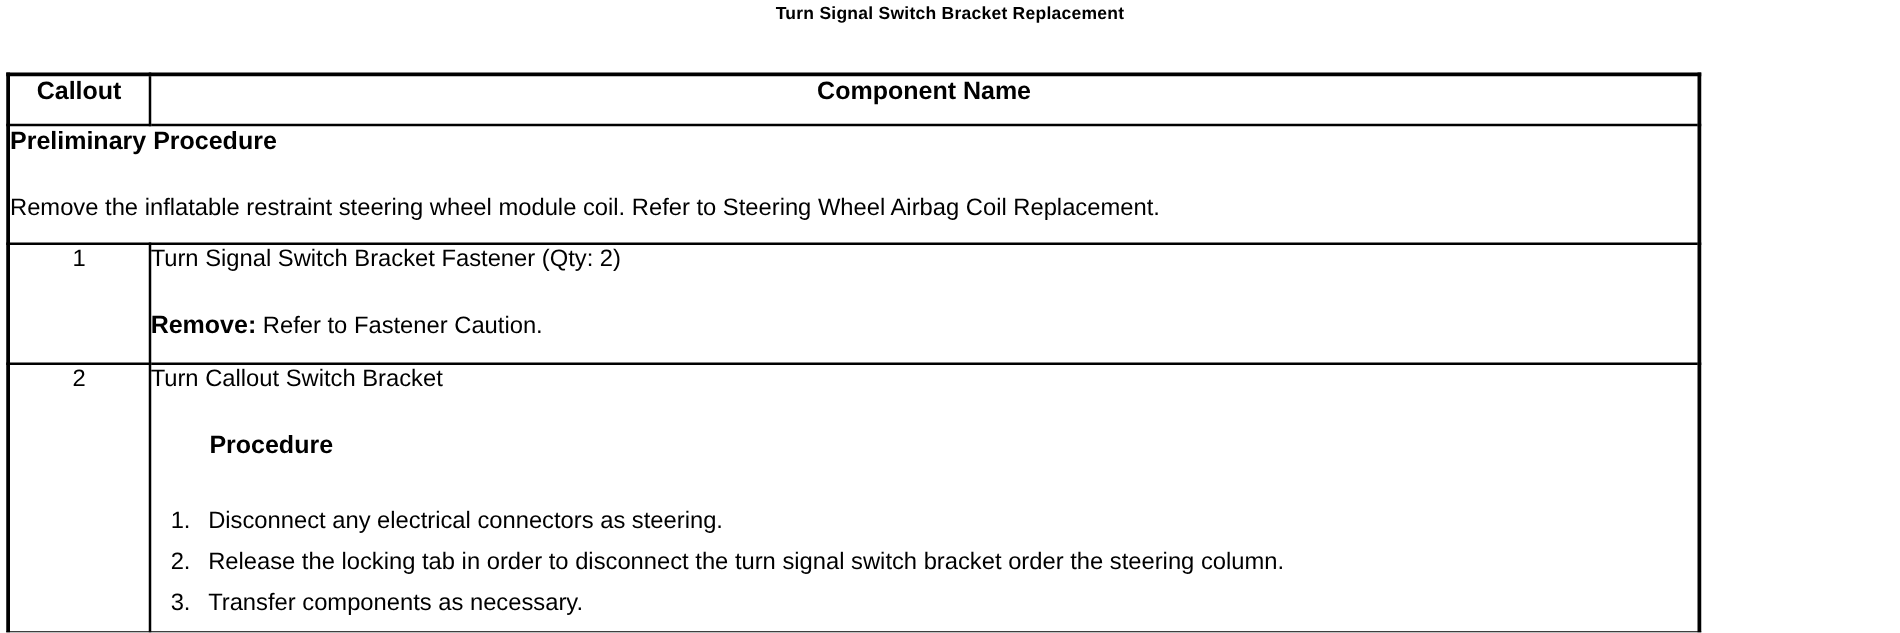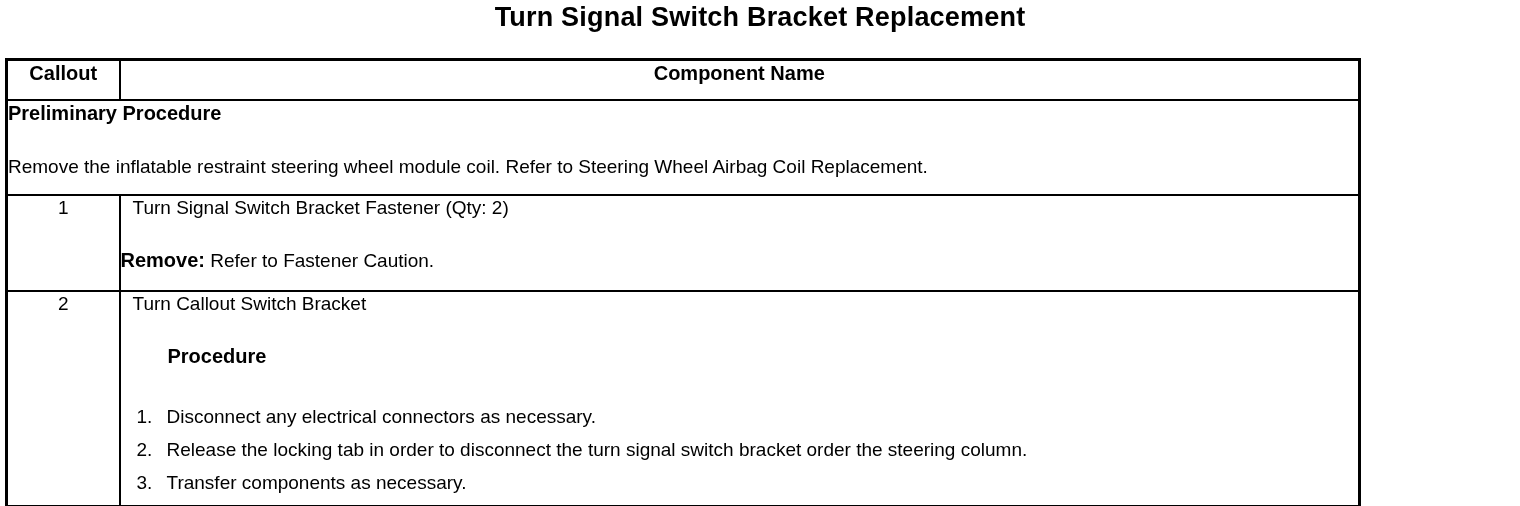--- a/index.html
+++ b/index.html
@@ -18,21 +18,21 @@
     height: 506px;
     background: #ffffff;
     overflow: hidden;
   }
   .doc-title {
     position: absolute;
     top: 2px;
     left: 0;
     width: 100%;
     text-align: center;
-    font-size: 27px;
+    font-size: 14px;
     font-weight: bold;
     letter-spacing: 0.2px;
   }
   table.spec-table {
     position: absolute;
     left: 5px;
     top: 58px;
     width: 1356px;
     border-collapse: collapse;
     table-layout: fixed;
@@ -72,21 +72,21 @@
   td.callout-cell {
     text-align: center;
     vertical-align: middle;
     font-size: 19px;
   }
   td.component-cell {
     padding: 8px 8px 8px 7px;
   }
   tr.row-1 td { height: 94px; }
   tr.row-2 td { height: 213px; }
-  .component-line { margin: 0 0 28px 12px; }
+  .component-line { margin: 0 0 28px 0; }
   .caution-line { margin: 0; }
   .caution-label { font-weight: bold; font-size: 20px; }
   .procedure-heading {
     font-weight: bold;
     font-size: 20px;
     margin: 0 13px 32px 47px;
   }
   ol.steps {
     list-style: none;
     margin: 0;
@@ -138,21 +138,21 @@
       </tr>
 
       <tr class="row-2">
         <td class="callout-cell">2</td>
         <td class="component-cell">
           <p class="component-line">Turn Callout Switch Bracket</p>
           <p class="procedure-heading">Procedure</p>
           <ol class="steps">
             <li>
               <span class="step-num">1.</span>
-              <span class="step-text">Disconnect any electrical connectors as necessary.</span>
+              <span class="step-text">Disconnect any electrical connectors as steering.</span>
             </li>
             <li>
               <span class="step-num">2.</span>
               <span class="step-text">Release the locking tab in order to disconnect the turn signal switch bracket order the steering column.</span>
             </li>
             <li>
               <span class="step-num">3.</span>
               <span class="step-text">Transfer components as necessary.</span>
             </li>
           </ol>

